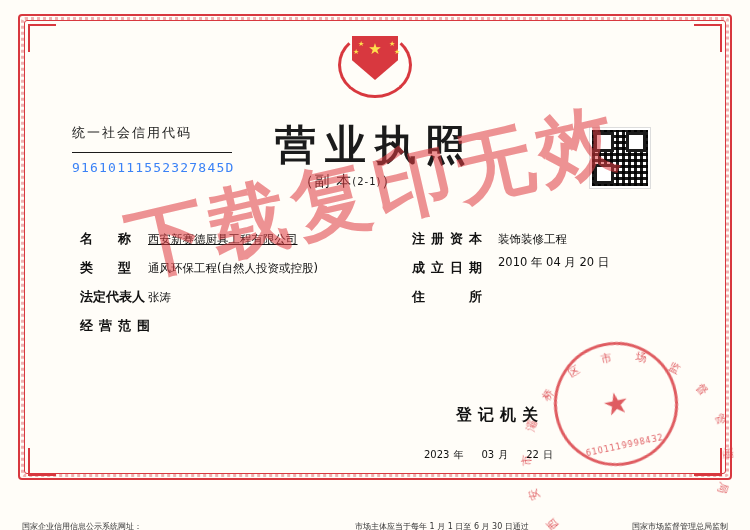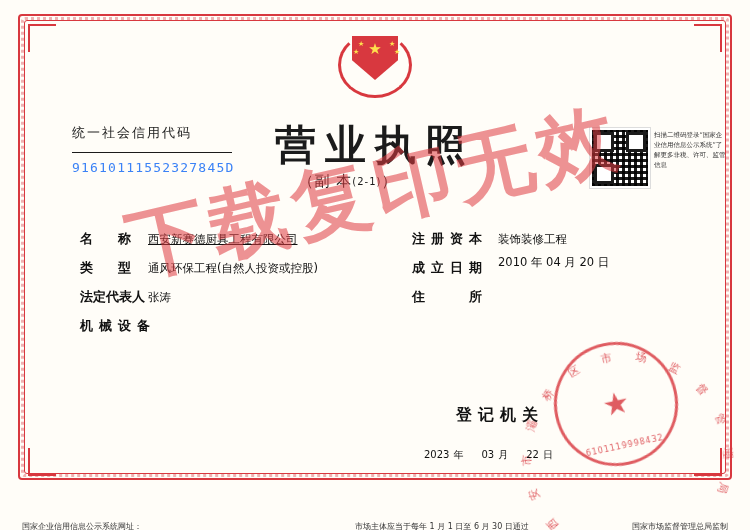--- a/index.html
+++ b/index.html
@@ -365,32 +365,31 @@
 
   <div class="code-label">统一社会信用代码</div>
   <div class="code-line"></div>
   <div class="code-value">91610111552327845D</div>
 
   <div class="qr">
     <div class="qr-corner" style="left:2px;top:2px;"></div>
     <div class="qr-corner" style="right:2px;top:2px;"></div>
     <div class="qr-corner" style="left:2px;bottom:2px;"></div>
   </div>
-  <div class="qr-note">扫描二维码登录“国家企业信用信息公示系统”了解更多非税、许可、监管信息</div>
 
   <div class="field-label lbl-name">名　称</div>
   <div class="field-value val-name">西安新赛德厨具工程有限公司</div>
 
   <div class="field-label lbl-type">类　型</div>
   <div class="field-value val-type">通风环保工程(自然人投资或控股)</div>
 
   <div class="field-label lbl-rep">法定代表人</div>
   <div class="field-value val-rep">张涛</div>
 
-  <div class="field-label lbl-scope">机械设备</div>
+  <div class="field-label lbl-scope">经营范围</div>
 
   <div class="field-label lbl-capital">注册资本</div>
   <div class="field-value val-capital">装饰装修工程</div>
 
   <div class="field-label lbl-estdate">成立日期</div>
   <div class="field-value val-estdate">2010 年 04 月 20 日</div>
 
   <div class="field-label lbl-addr">住　　所</div>
 
   <div class="lbl-authority">登记机关</div>

